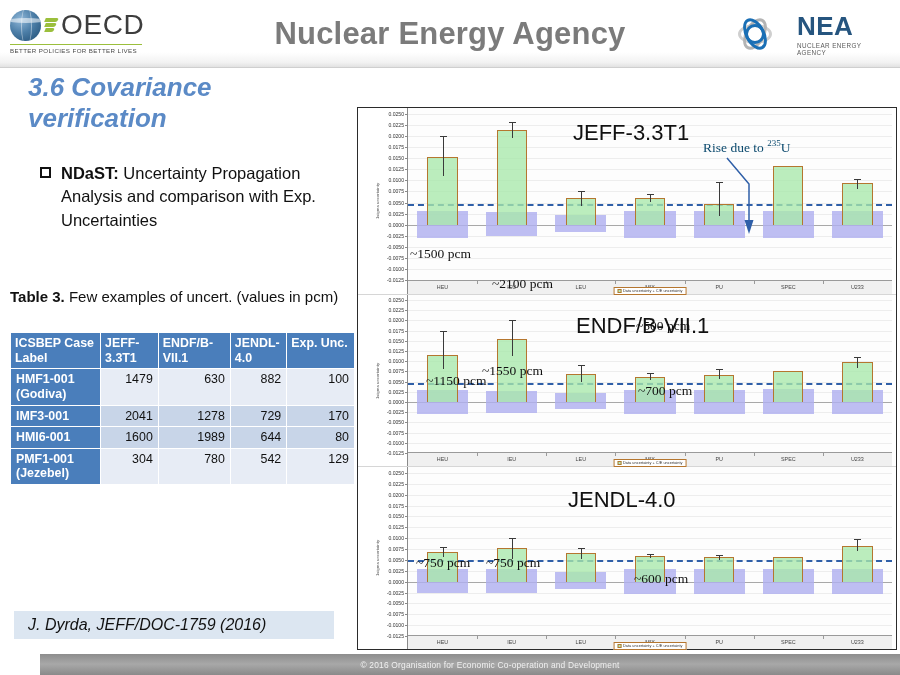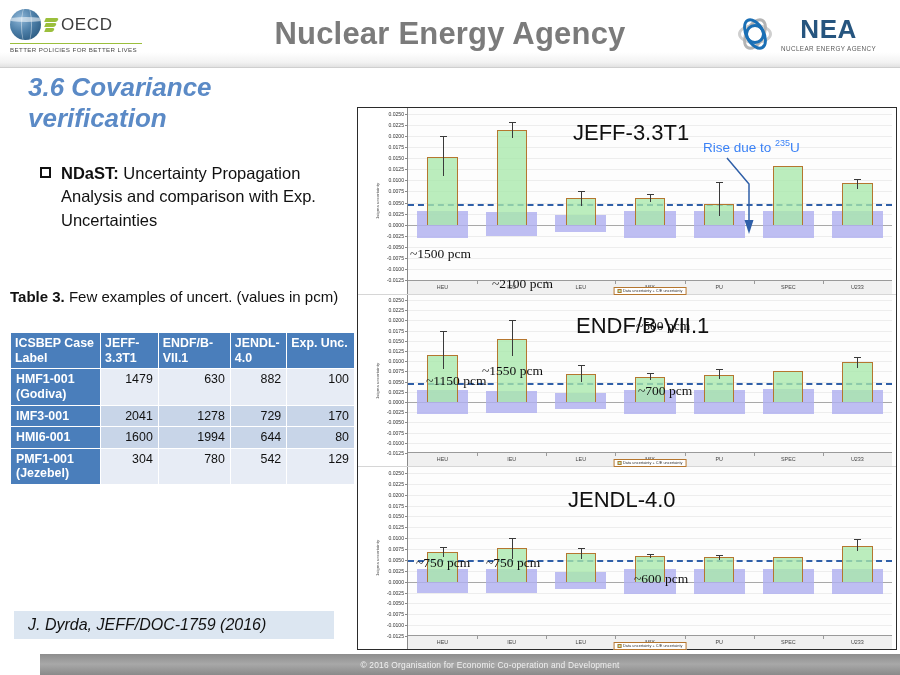--- a/index.html
+++ b/index.html
@@ -24,32 +24,32 @@
   .globe::before { content:""; position:absolute; left:-3px; top:8px; width:38px; height:5px;
            background: rgba(255,255,255,.55); border-radius:50%; }
   .globe::after { content:""; position:absolute; left:11px; top:-4px; width:9px; height:40px;
            border-left:1.5px solid rgba(255,255,255,.45); border-right:1.5px solid rgba(255,255,255,.45);
            border-radius:50%; }
   .swoosh { display:flex; flex-direction:column; gap:1px; margin-left:1px; flex:none; }
   .swoosh i { display:block; width:13px; height:4px; background:#9bbf3c;
               border-radius: 0 8px 8px 0; transform: skewX(-22deg); }
   .swoosh i:nth-child(2){ width:11px; }
   .swoosh i:nth-child(3){ width:9px; }
-  .oecd-word { font-size: 17px; letter-spacing: .6px; color: #3d3d3d; font-weight: 400;
+  .oecd-word { font-size: 28px; letter-spacing: .6px; color: #3d3d3d; font-weight: 400;
                font-family: "Liberation Sans", sans-serif; text-align: right; }
   .oecd-tag { font-size: 6.2px; color: #4a4a4a; letter-spacing: .38px; margin-top: 3px;
               border-top: 1.5px solid #9bbf3c; padding-top: 2px; width: 132px; }
 
   .hdr-title {
     position: absolute; left: 0; top: 0; width: 900px; height: 68px;
     display: flex; align-items: center; justify-content: center;
     font-size: 31px; font-weight: bold; color: #7b7b7b; letter-spacing: .2px;
   }
   .nea-logo { position: absolute; right: 14px; top: 8px; width: 152px; height: 52px;
-              display:flex; align-items:center; gap:5px;text-align:center; }
+              display:flex; align-items:center; gap:21px; }
   .nea-mark { width: 42px; height: 42px; position: relative; flex: none; }
   .nea-mark .r1, .nea-mark .r2, .nea-mark .r3 {
     position: absolute; left: 4px; top: 11px; width: 34px; height: 20px;
     border: 3.4px solid #9a9a9a; border-radius: 50%;
   }
   .nea-mark .r1 { transform: rotate(62deg); border-color: #1a6fb5; }
   .nea-mark .r2 { transform: rotate(-62deg); border-color: #b4b4b4; }
   .nea-mark .r3 { transform: rotate(0deg); border-color: #cfcfcf; }
   .nea-mark .core { position:absolute; left:11px; top:11px; width:20px; height:20px;
                     border: 3.6px solid #1a6fb5; border-radius: 50%; }
@@ -150,22 +150,22 @@
   .legend .sw { width: 3.5px; height: 3.5px; background: rgba(168,232,170,.85);
                 border: .5px solid #b5762f; display:inline-block; }
 
   .ctitle { position: absolute; font-size: 22px; color: #111; white-space: nowrap; z-index: 5; }
   .ctitle.c1 { left: 215px; top: 12px; }
   .ctitle.c2 { left: 218px; top: 18px; }
   .ctitle.c3 { left: 210px; top: 20px; }
 
   .annot { position: absolute; font-family: "Liberation Serif", serif; font-size: 13.5px;
            color: #111; white-space: nowrap; z-index: 6; }
-  .rise-note { position: absolute; font-family: Liberation Sans, sans-serif; font-size: 13.5px;
-               color: #3b82f6; white-space: nowrap; z-index: 6; }
+  .rise-note { position: absolute; font-family: Liberation Serif, serif; font-size: 13.5px;
+               color: #0c4a6e; white-space: nowrap; z-index: 6; }
   .rise-note sup { font-size: 9px; vertical-align: super; }
   .arrow { position: absolute; z-index: 6; }
 </style>
 </head>
 <body>
 
 <div id="slide">
 
   <div class="hdr">
     <div class="oecd-logo">
@@ -229,21 +229,21 @@
         <tr class="odd">
           <td class="lbl">IMF3-001</td>
           <td>2041</td>
           <td>1278</td>
           <td>729</td>
           <td>170</td>
         </tr>
         <tr class="odd">
           <td class="lbl">HMI6-001</td>
           <td>1600</td>
-          <td>1994</td>
+          <td>1989</td>
           <td>644</td>
           <td>80</td>
         </tr>
         <tr class="even">
           <td class="lbl">PMF1-001 (Jezebel)</td>
           <td>304</td>
           <td>780</td>
           <td>542</td>
           <td>129</td>
         </tr>

